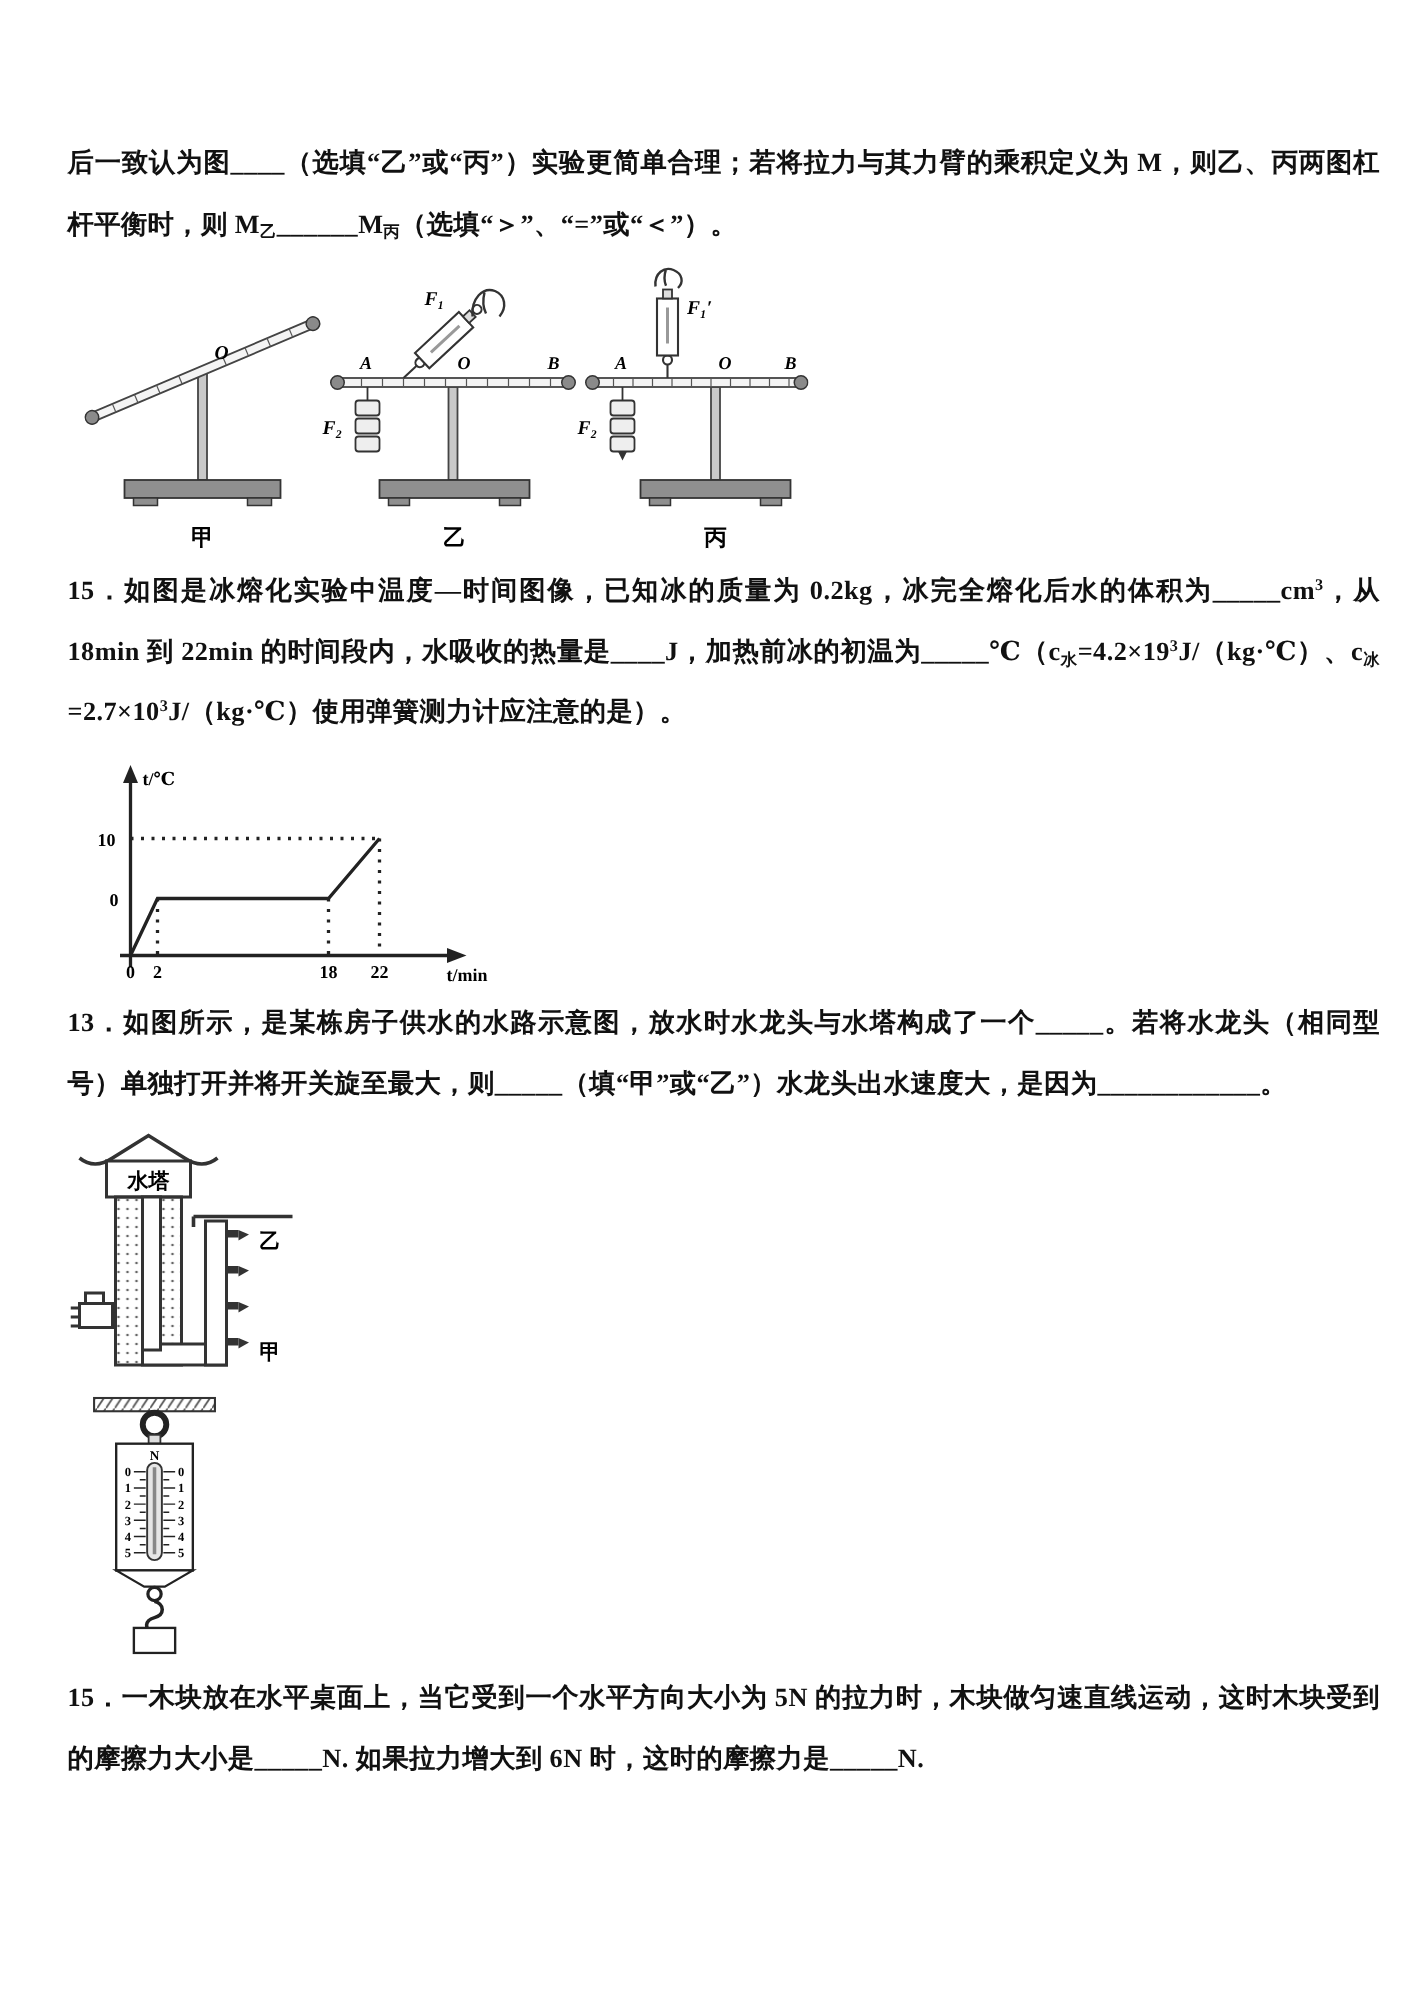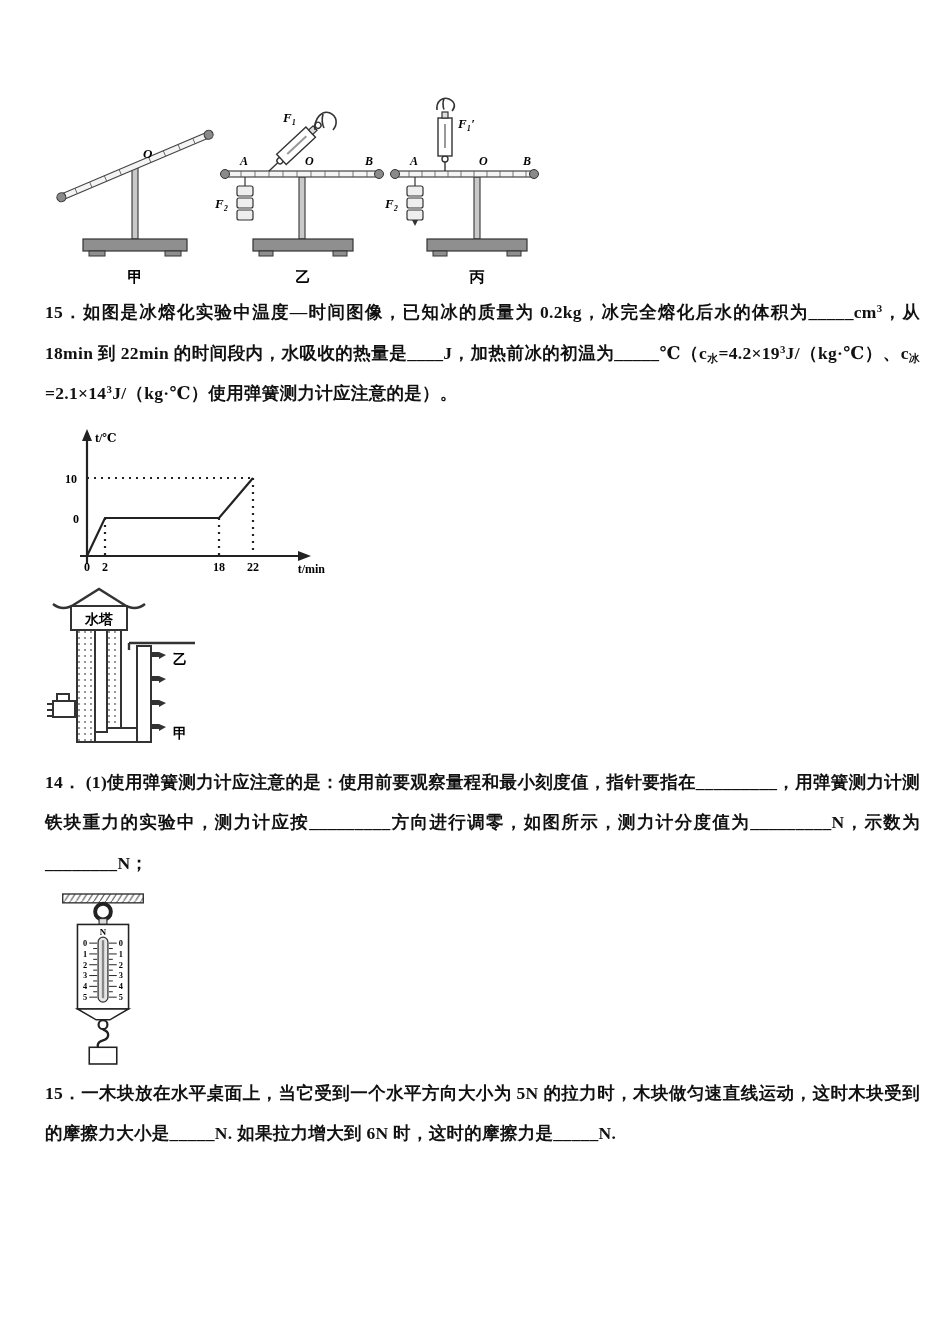--- a/index.html
+++ b/index.html
@@ -18,20 +18,21 @@
   .fig-water{margin:6px 0 8px 2px;}
   .fig-scale{margin:6px 0 8px 2px;}
   text{font-family:"Liberation Serif","DejaVu Serif",serif;}
   .flabel{font-style:italic;font-weight:700;}
 </style>
 </head>
 <body>
 
 <div class="page">
 
+  <p class="qtext"><span>后一致认为图____（选填“乙”或“丙”）实验更简单合理；若将拉力与其力臂的乘积定义为 M，则乙、丙两图杠杆平衡时，则 M</span><span class="sub">乙</span><span>______M</span><span class="sub">丙</span><span>（选填“＞”、“=”或“＜”）。</span></p>
 
   <div class="fig fig-levers">
     <svg width="492" height="192" viewBox="0 0 492 192">
 
       <g>
         <rect x="85" y="72" width="6" height="71" fill="#c9c9c9" stroke="#444" stroke-width="1.2"></rect>
         <rect x="36" y="143" width="104" height="12" fill="#8f8f8f" stroke="#333" stroke-width="1.2"></rect>
         <rect x="42" y="155" width="16" height="5" fill="#8f8f8f" stroke="#333" stroke-width="1"></rect>
         <rect x="118" y="155" width="16" height="5" fill="#8f8f8f" stroke="#333" stroke-width="1"></rect>
         <g transform="rotate(-23 88 70)">
@@ -135,21 +136,21 @@
           <line x1="398" y1="28" x2="398" y2="52" stroke="#999" stroke-width="2"></line>
           <rect x="395" y="16" width="6" height="6" fill="#ddd" stroke="#333" stroke-width="1.2"></rect>
         </g>
         <path d="M390,14 C389,5 396,0.5 402,3 C408,5.5 409,11 405,15 M397,2.5 q-2,6 0,11" fill="none" stroke="#333" stroke-width="1.6"></path>
         <text x="411" y="32" font-size="13" class="flabel">F₁′</text>
         <text x="430" y="186" font-size="15" text-anchor="middle">丙</text>
       </g>
     </svg>
   </div>
 
-  <p class="qtext"><span>15．如图是冰熔化实验中温度—时间图像，已知冰的质量为 0.2kg，冰完全熔化后水的体积为_____cm</span><span class="sup">3</span><span>，从 18min 到 22min 的时间段内，水吸收的热量是____J，加热前冰的初温为_____℃（c</span><span class="sub">水</span><span>=4.2×19</span><span class="sup">3</span><span>J/（kg·℃）、c</span><span class="sub">冰</span><span>=2.1×14</span><span class="sup">3</span><span>J/（kg·℃）使用弹簧测力计应注意的是）。</span></p>
+  <p class="qtext"><span>15．如图是冰熔化实验中温度—时间图像，已知冰的质量为 0.2kg，冰完全熔化后水的体积为_____cm</span><span class="sup">3</span><span>，从 18min 到 22min 的时间段内，水吸收的热量是____J，加热前冰的初温为_____℃（c</span><span class="sub">水</span><span>=4.2×19</span><span class="sup">3</span><span>J/（kg·℃）、c</span><span class="sub">冰</span><span>=2.7×10</span><span class="sup">3</span><span>J/（kg·℃）使用弹簧测力计应注意的是）。</span></p>
 
   <div class="fig fig-graph">
     <svg width="280" height="152" viewBox="0 0 280 152">
       <g>
         <line x1="40" y1="140" x2="40" y2="12" stroke="#222" stroke-width="2.2"></line>
         <polygon points="40,5 35,17 45,17" fill="#222"></polygon>
         <line x1="33" y1="132" x2="254" y2="132" stroke="#222" stroke-width="2.2"></line>
         <polygon points="264,132 251,127 251,137" fill="#222"></polygon>
       </g>
       <text x="48" y="18" font-size="12" font-weight="700">t/℃</text>
@@ -163,20 +164,21 @@
       <polyline points="40,132 58,94 172,94 206,54" fill="none" stroke="#222" stroke-width="2.2"></polyline>
       <text x="30" y="59" font-size="12" font-weight="700" text-anchor="end">10</text>
       <text x="32" y="99" font-size="12" font-weight="700" text-anchor="end">0</text>
       <text x="40" y="147" font-size="12" font-weight="700" text-anchor="middle">0</text>
       <text x="58" y="147" font-size="12" font-weight="700" text-anchor="middle">2</text>
       <text x="172" y="147" font-size="12" font-weight="700" text-anchor="middle">18</text>
       <text x="206" y="147" font-size="12" font-weight="700" text-anchor="middle">22</text>
     </svg>
   </div>
 
+  <p class="qtext"><span>13．如图所示，是某栋房子供水的水路示意图，放水时水龙头与水塔构成了一个_____。若将水龙头（相同型号）单独打开并将开关旋至最大，则_____（填“甲”或“乙”）水龙头出水速度大，是因为____________。</span></p>
 
   <div class="fig fig-water">
     <svg width="175" height="172" viewBox="0 0 175 172">
       <defs>
         <pattern id="waterdots" width="6" height="6" patternUnits="userSpaceOnUse">
           <circle cx="2" cy="2" r="0.9" fill="#666"></circle>
         </pattern>
       </defs>
 
       <g fill="none" stroke="#333" stroke-width="2.4">
@@ -219,21 +221,20 @@
         <rect x="6" y="119" width="22" height="16"></rect>
         <line x1="28" y1="124" x2="30" y2="124"></line>
         <line x1="28" y1="131" x2="30" y2="131"></line>
         <line x1="0" y1="122" x2="6" y2="122"></line>
         <line x1="0" y1="128" x2="6" y2="128"></line>
         <line x1="0" y1="134" x2="6" y2="134"></line>
       </g>
     </svg>
   </div>
 
-  <p class="qtext"><span>14． (1)使用弹簧测力计应注意的是：使用前要观察量程和最小刻度值，指针要指在_________，用弹簧测力计测铁块重力的实验中，测力计应按_________方向进行调零，如图所示，测力计分度值为_________N，示数为________N；</span></p>
 
   <div class="fig fig-scale">
     <svg width="113" height="173" viewBox="0 0 115 176">
       <defs>
         <pattern id="hatch" width="6" height="9" patternUnits="userSpaceOnUse">
           <path d="M0,9 L6,0" stroke="#555" stroke-width="1.2"></path>
         </pattern>
       </defs>
       <rect x="16" y="2" width="82" height="9" fill="url(#hatch)" stroke="#333" stroke-width="1.4"></rect>
       <circle cx="57" cy="20" r="8" fill="none" stroke="#222" stroke-width="4"></circle>

